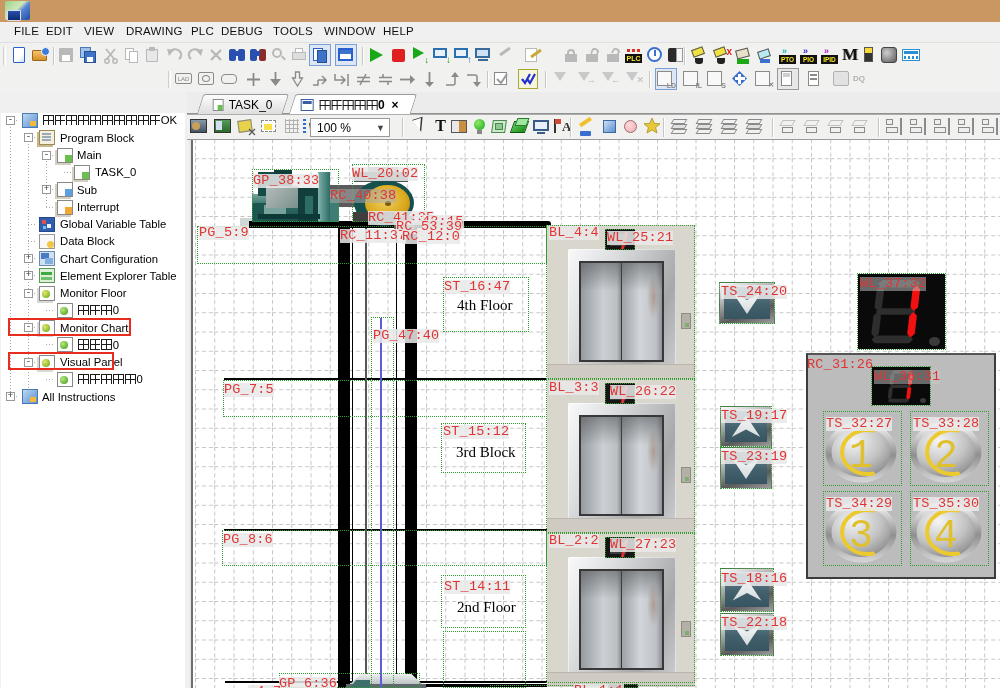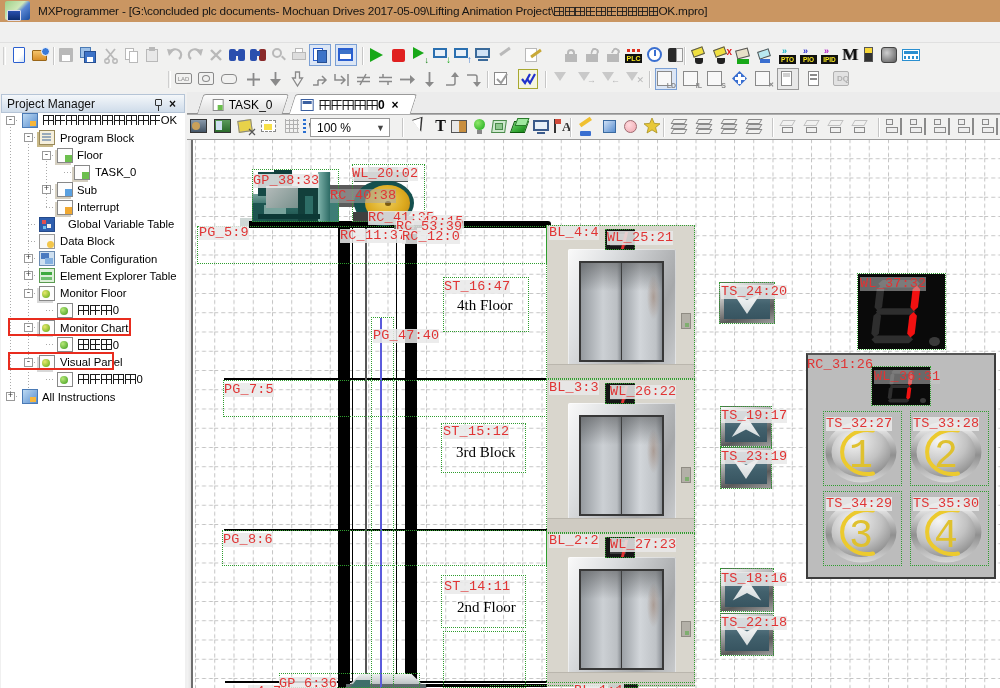--- a/index.html
+++ b/index.html
@@ -65,22 +65,32 @@
 .ab{position:absolute;background:linear-gradient(160deg,#ffffff 0%,#bdbdbd 30%,#5a5a5a 70%,#9e9e9e 100%);border:1px dotted #2f9e2f;z-index:22}
 .abin{position:absolute;left:4px;top:4px;right:4px;bottom:4px;background:linear-gradient(180deg,#6b8894 0%,#42616d 55%,#375460 100%)}
 .ar{position:absolute;left:50%;top:50%;width:34px;height:26px;transform:translate(-50%,-50%);background:linear-gradient(180deg,#fdfdfd,#cfd6d8)}
 .ar.dn{clip-path:polygon(8% 10%,50% 38%,92% 10%,50% 92%)}
 .ar.up{clip-path:polygon(50% 8%,92% 90%,50% 62%,8% 90%)}
 </style></head>
 <body>
 <div id="app">
 <div id="titlebar">
       <div id="appicon"></div>
-      <span class="txt">MXProgrammer - [G:\concluded plc documents- Mochuan Drives 2017-05-09\Lifting Animation Project\<i class="hz"></i><i class="hz"></i><i class="hz"></i><i class="hz"></i><i class="hz"></i><i class="hz"></i><i class="hz"></i><i class="hz"></i><i class="hz"></i><i class="hz"></i>OK.mpro]</span>
     </div>
+<div id="menubar">
+<span style="left:14px">FILE</span>
+      <span style="left:46px">EDIT</span>
+      <span style="left:84px">VIEW</span>
+      <span style="left:126px">DRAWING</span>
+      <span style="left:191px">PLC</span>
+      <span style="left:221px">DEBUG</span>
+      <span style="left:273px">TOOLS</span>
+      <span style="left:324px">WINDOW</span>
+      <span style="left:383px">HELP</span>
+</div>
 <div id="tb1">
       <div class="grip" style="left:3px;top:4px;height:18px"></div>
       <div class="ic" style="left:10px;top:3px">
         <div style="position:absolute;left:3px;top:1px;width:12px;height:16px;background:linear-gradient(135deg,#fff 60%,#cfe0f5);border:1.5px solid #2a5fd0;border-radius:1px"></div>
       </div>
       <div class="ic" style="left:31px;top:3px">
         <div style="position:absolute;left:1px;top:4px;width:15px;height:11px;background:linear-gradient(180deg,#f5c36a,#d98f2a);border:1px solid #9a6618;border-radius:1px"></div>
         <div style="position:absolute;right:0px;top:1px;width:9px;height:9px;background:#3a7ad8;border-radius:50%;border:1px solid #fff"></div>
       </div>
       <div class="sep" style="left:53px;top:4px;height:18px"></div>
@@ -355,25 +365,24 @@
         <div style="position:absolute;left:2px;top:1px;width:11px;height:15px;background:#fff;border:1px solid #8a8a8a"></div>
         <div style="position:absolute;left:4px;top:3px;width:7px;height:4px;background:#cfcfcf"></div>
       </div>
       <div class="ic" style="left:806px;top:2px">
         <div style="position:absolute;left:2px;top:1px;width:11px;height:15px;background:#fff;border:1px solid #8a8a8a"></div>
         <div style="position:absolute;left:4px;top:4px;width:7px;height:2px;background:#8a8a8a"></div>
         <div style="position:absolute;left:4px;top:8px;width:7px;height:2px;background:#8a8a8a"></div>
       </div>
       <div class="ic" style="left:833px;top:2px">
         <div style="position:absolute;left:0px;top:1px;width:16px;height:15px;background:#e2e2e2;border:1px solid #b0b0b0;border-radius:2px"></div>
-        <div style="position:absolute;left:4px;top:4px;font:bold 8px sans-serif;color:#b0b0b0">DQ</div>
+        <div style="position:absolute;left:20px;top:4px;font:bold 8px sans-serif;color:#b0b0b0">DQ</div>
       </div>
     </div>
 <div id="lp">
-<div id="lphead">Project Manager<span style="position:absolute;right:22px;top:4px;width:7px;height:7px;border:1.5px solid #333;border-radius:1px"></span><span style="position:absolute;right:25px;top:11px;width:1.5px;height:5px;background:#333"></span><span style="position:absolute;right:8px;top:0;font-weight:bold">×</span></div>
 <div id="lptree">
         <div class="dotv" style="left:9px;top:14px;height:275px"></div>
         <div class="dotv" style="left:27px;top:31px;height:244px"></div>
         <div class="dotv" style="left:45px;top:48px;height:47px"></div>
         <div class="dotv" style="left:9px;top:6.5px;height:1px;width:8px;background-image:repeating-linear-gradient(90deg,#aaa 0 1px,transparent 1px 3px)"></div>
         <span class="pm" style="left:5px;top:2.5px">-</span>
         <span class="tico" style="left:21px;top:-0.5px;background:linear-gradient(135deg,#bcd9f2,#5a8fd0);border:1px solid #4a7ab5">
           <span style="position:absolute;right:1px;bottom:1px;width:6px;height:5px;background:#f7b73c"></span>
         </span>
         <div class="trow" style="left:41px;top:-1px"><i class="hz"></i><i class="hz"></i><i class="hz"></i><i class="hz"></i><i class="hz"></i><i class="hz"></i><i class="hz"></i><i class="hz"></i><i class="hz"></i><i class="hz"></i>OK</div>
@@ -383,21 +392,21 @@
           <span style="position:absolute;left:2px;top:2px;width:9px;height:1.5px;background:#9ab"></span>
           <span style="position:absolute;left:2px;top:5px;width:9px;height:1.5px;background:#9ab"></span>
           <span style="position:absolute;left:2px;top:8px;width:9px;height:1.5px;background:#9ab"></span>
         </span>
         <div class="trow" style="left:59px;top:16.5px">Program Block</div>
         <div class="dotv" style="left:45px;top:41.5px;height:1px;width:8px;background-image:repeating-linear-gradient(90deg,#aaa 0 1px,transparent 1px 3px)"></div>
         <span class="pm" style="left:41px;top:37.5px">-</span>
         <span class="tico" style="left:56px;top:34.5px;background:#fdfdfd;border:1px solid #888;box-shadow:-2px 2px 0 #d5cfc0">
           <span style="position:absolute;right:0px;bottom:0px;width:7px;height:7px;background:#6cbf4e"></span>
         </span>
-        <div class="trow" style="left:76px;top:34px">Floor</div>
+        <div class="trow" style="left:76px;top:34px">Main</div>
         <div class="dotv" style="left:63px;top:58.5px;height:1px;width:8px;background-image:repeating-linear-gradient(90deg,#aaa 0 1px,transparent 1px 3px)"></div>
         <span class="tico" style="left:73px;top:51.5px;background:#fdfdfd;border:1px solid #888;box-shadow:-2px 2px 0 #d5cfc0">
           <span style="position:absolute;right:0px;bottom:0px;width:7px;height:7px;background:#6cbf4e"></span>
         </span>
         <div class="trow" style="left:94px;top:51px">TASK_0</div>
         <div class="dotv" style="left:45px;top:76.0px;height:1px;width:8px;background-image:repeating-linear-gradient(90deg,#aaa 0 1px,transparent 1px 3px)"></div>
         <span class="pm" style="left:41px;top:72.0px">+</span>
         <span class="tico" style="left:56px;top:69.0px;background:#fdfdfd;border:1px solid #888;box-shadow:-2px 2px 0 #d5cfc0">
           <span style="position:absolute;right:0px;bottom:0px;width:7px;height:7px;background:#5aa0e0"></span>
         </span>
@@ -406,33 +415,33 @@
         <span class="tico" style="left:56px;top:86.5px;background:#fdfdfd;border:1px solid #888;box-shadow:-2px 2px 0 #d5cfc0">
           <span style="position:absolute;right:0px;bottom:0px;width:7px;height:7px;background:#f0a830"></span>
         </span>
         <div class="trow" style="left:76px;top:86px">Interrupt</div>
         <div class="dotv" style="left:27px;top:110.5px;height:1px;width:8px;background-image:repeating-linear-gradient(90deg,#aaa 0 1px,transparent 1px 3px)"></div>
         <span class="tico" style="left:38px;top:103.5px;background:#2f5fae;border:1px solid #24498a">
           <span style="position:absolute;left:2px;top:2px;width:4px;height:4px;background:#e05050"></span>
           <span style="position:absolute;left:7px;top:6px;width:4px;height:4px;background:#f0f0f0"></span>
           <span style="position:absolute;left:3px;top:8px;width:3px;height:3px;background:#70c0f0"></span>
         </span>
-        <div class="trow" style="left:67px;top:103px">Global Variable Table</div>
+        <div class="trow" style="left:59px;top:103px">Global Variable Table</div>
         <div class="dotv" style="left:27px;top:127.5px;height:1px;width:8px;background-image:repeating-linear-gradient(90deg,#aaa 0 1px,transparent 1px 3px)"></div>
         <span class="tico" style="left:38px;top:120.5px;background:#f8f8f8;border:1px solid #999">
           <span style="position:absolute;right:0;bottom:0;width:7px;height:7px;background:#f3c64a;border-radius:50%"></span>
         </span>
         <div class="trow" style="left:59px;top:120px">Data Block</div>
         <div class="dotv" style="left:27px;top:145.0px;height:1px;width:8px;background-image:repeating-linear-gradient(90deg,#aaa 0 1px,transparent 1px 3px)"></div>
         <span class="pm" style="left:23px;top:141.0px">+</span>
         <span class="tico" style="left:38px;top:138.0px;background:#cfe0f0;border:1px solid #6a8ab0">
           <span style="position:absolute;left:1px;top:1px;width:8px;height:6px;background:#4a7ac0"></span>
           <span style="position:absolute;right:1px;bottom:1px;width:8px;height:6px;background:#84b0e0"></span>
         </span>
-        <div class="trow" style="left:59px;top:137.5px">Table Configuration</div>
+        <div class="trow" style="left:59px;top:137.5px">Chart Configuration</div>
         <div class="dotv" style="left:27px;top:162.0px;height:1px;width:8px;background-image:repeating-linear-gradient(90deg,#aaa 0 1px,transparent 1px 3px)"></div>
         <span class="pm" style="left:23px;top:158.0px">+</span>
         <span class="tico" style="left:38px;top:155.0px;background:#def0da;border:1px solid #5a9a50">
           <span style="position:absolute;left:1px;top:3px;width:11px;height:3px;background:#3faa3f"></span>
           <span style="position:absolute;left:1px;top:8px;width:11px;height:3px;background:#6fc06f"></span>
         </span>
         <div class="trow" style="left:59px;top:154.5px">Element Explorer Table</div>
         <div class="dotv" style="left:27px;top:179.5px;height:1px;width:8px;background-image:repeating-linear-gradient(90deg,#aaa 0 1px,transparent 1px 3px)"></div>
         <span class="pm" style="left:23px;top:175.5px">-</span>
         <span class="tico" style="left:38px;top:172.5px;background:#fdfdfd;border:1px solid #888;box-shadow:-2px 2px 0 #d8d8d8">

